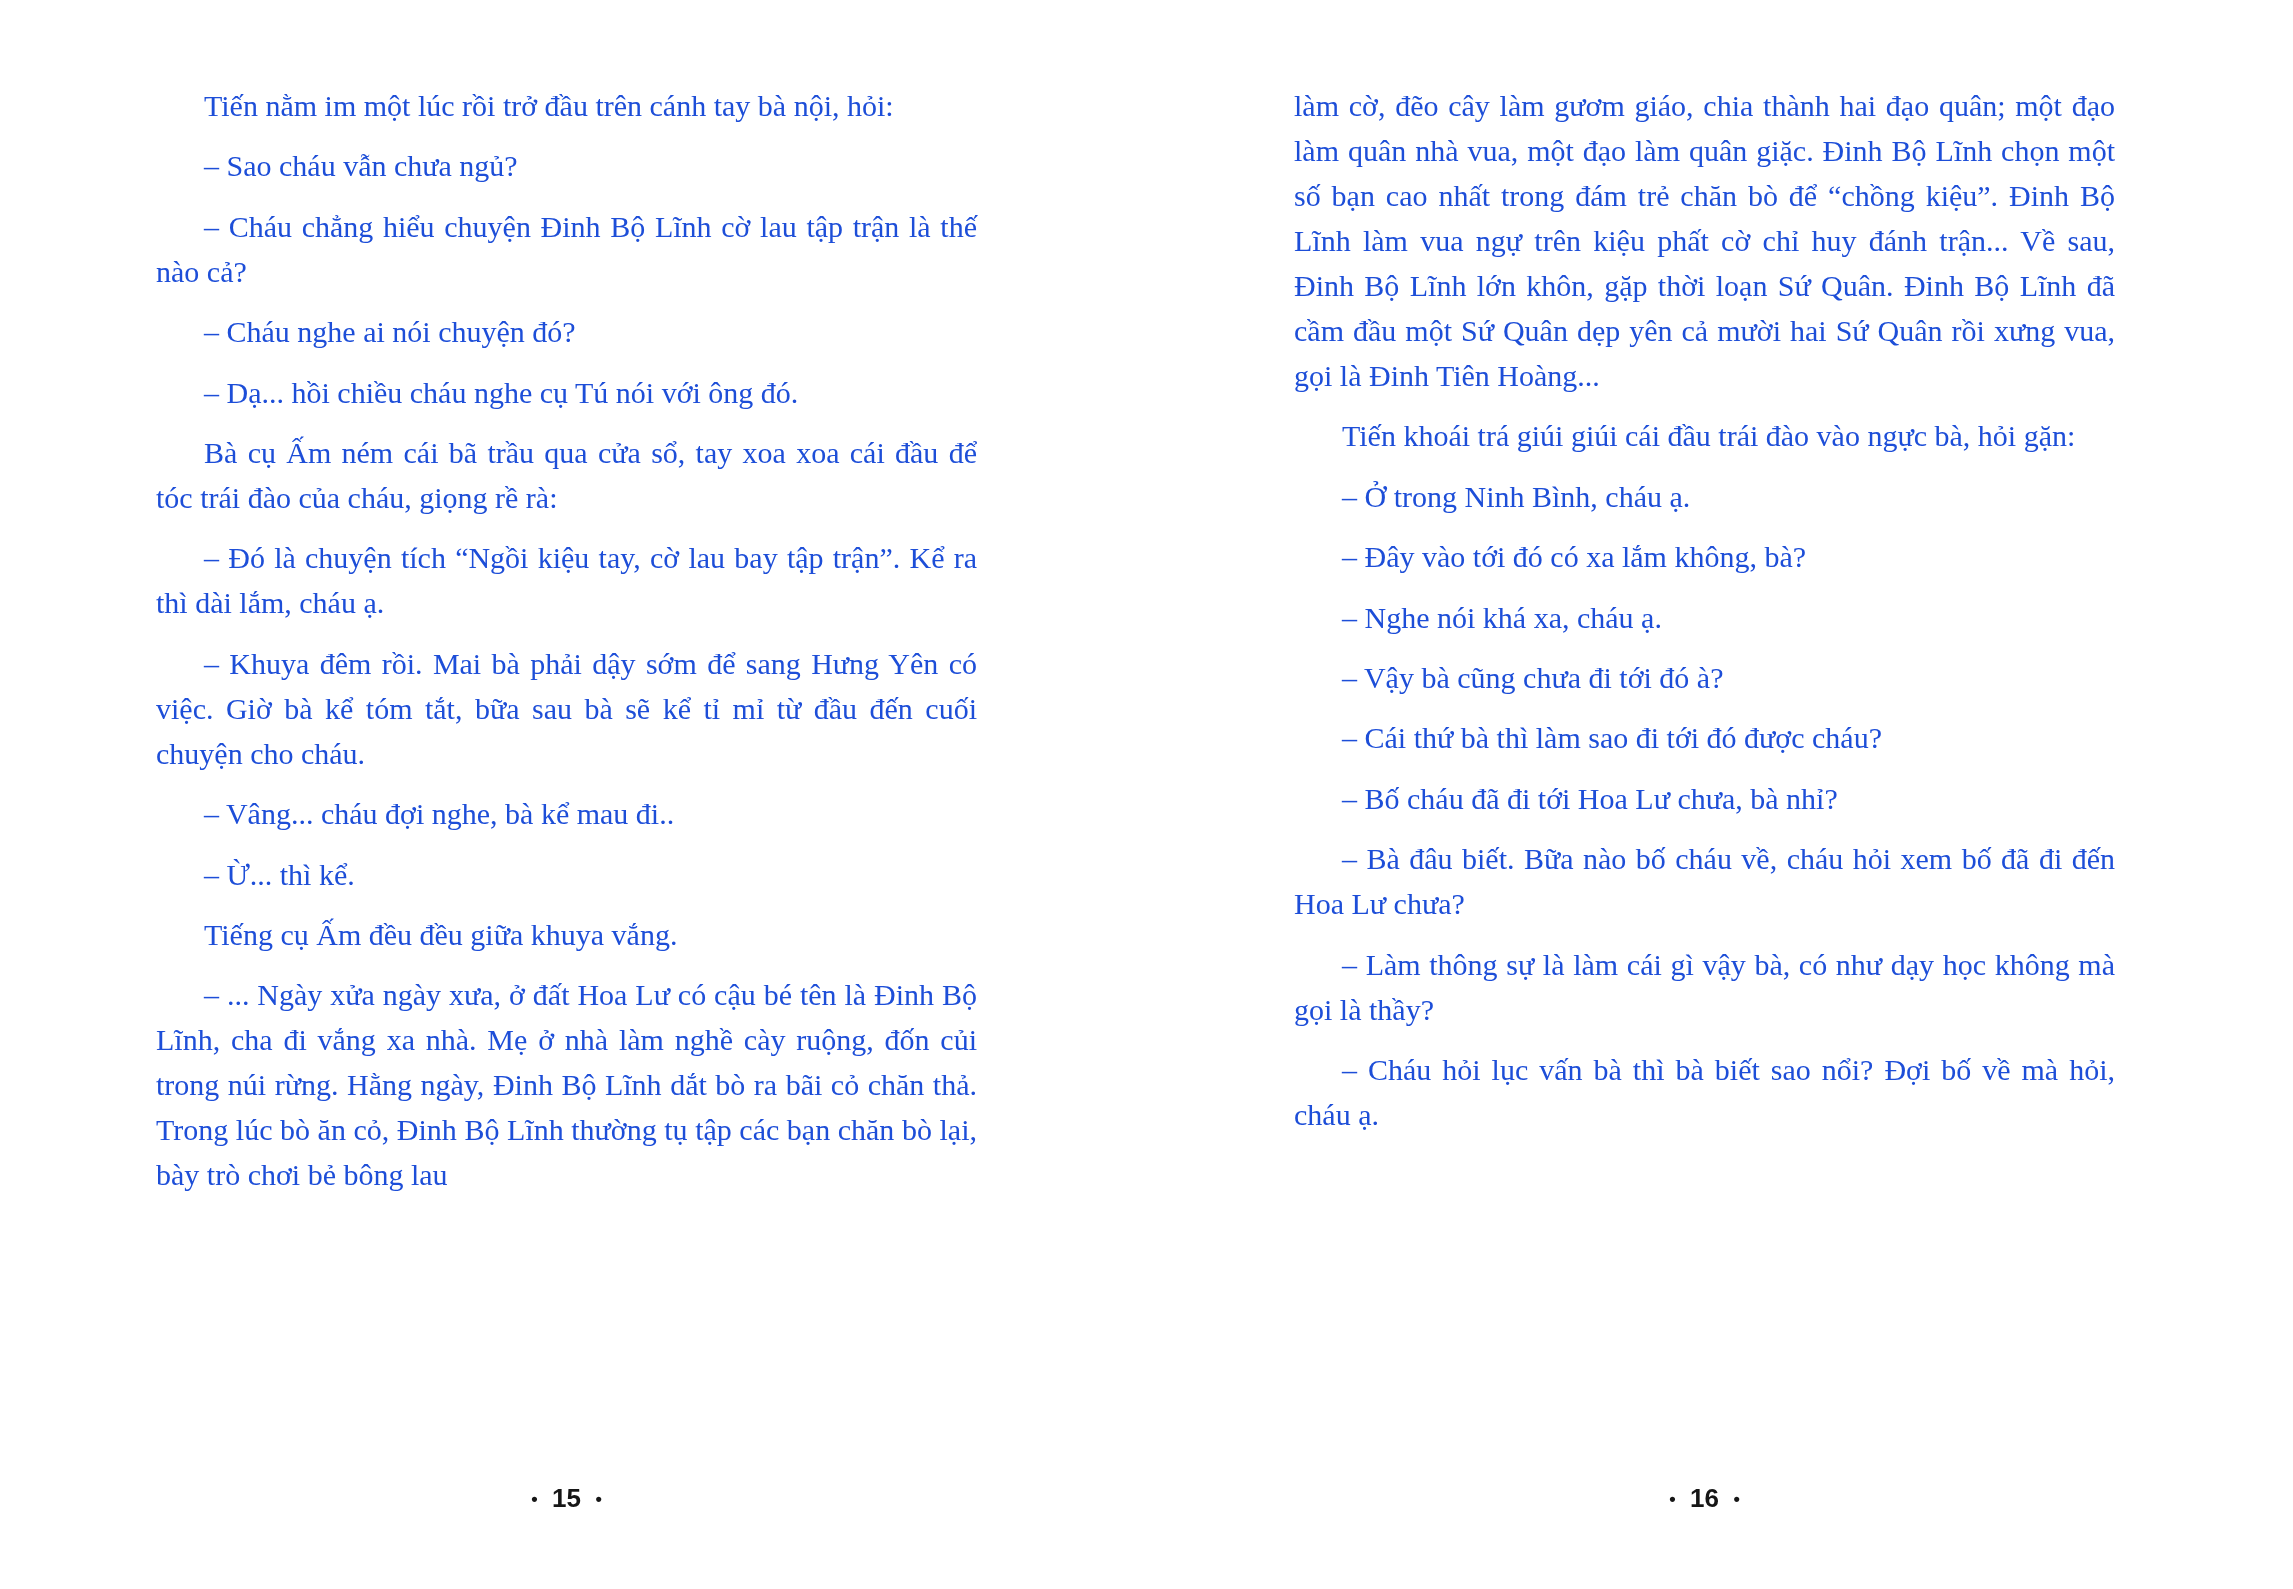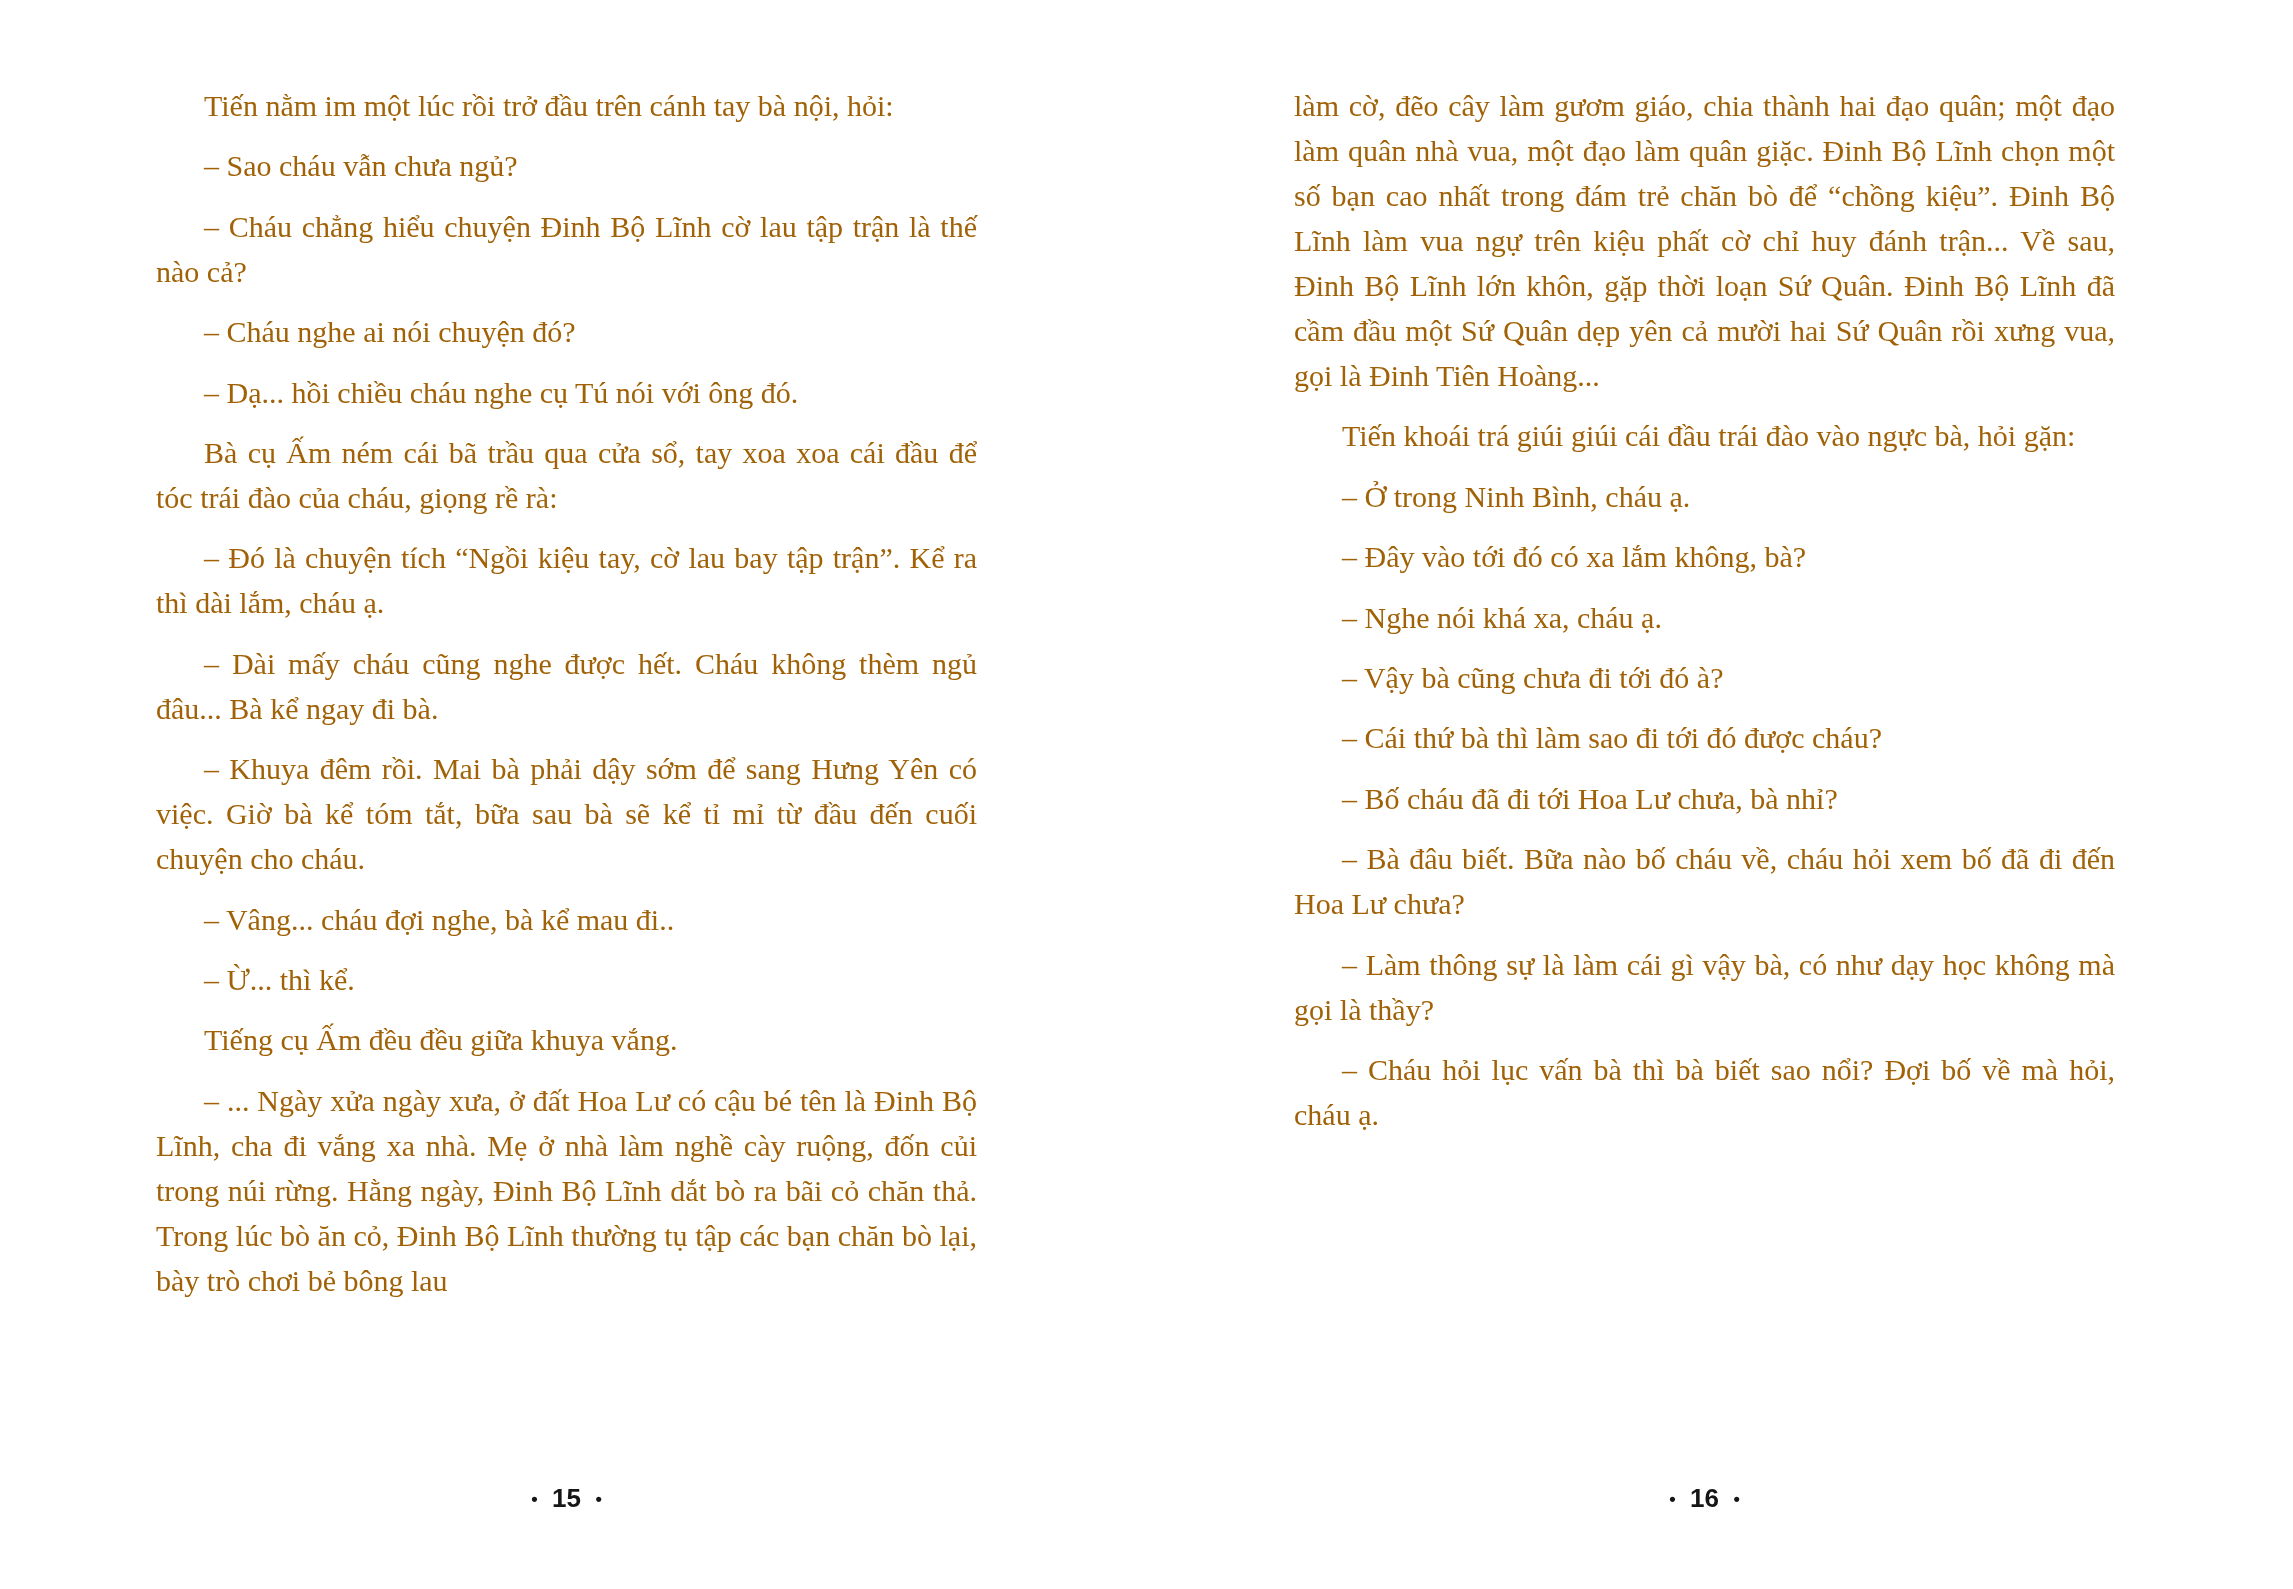--- a/index.html
+++ b/index.html
@@ -15,21 +15,21 @@
   }
   .spread {
     position: absolute;
     inset: 0;
     background: #ffffff;
   }
   .column {
     position: absolute;
     top: 83px;
     width: 821px;
-    color: #a16207;
+    color: #1d4ed8;
     font-family: "Liberation Serif", serif;
     font-size: 30px;
     line-height: 45px;
     text-align: justify;
   }
   .col-left  { left: 156px; }
   .col-right { left: 1294px; }
   .column p {
     margin: 0 0 15.4px 0;
     text-indent: 48px;
@@ -64,21 +64,20 @@
 <div class="spread">
 
   <div class="column col-left">
     <p>Tiến nằm im một lúc rồi trở đầu trên cánh tay bà nội, hỏi:</p>
     <p>– Sao cháu vẫn chưa ngủ?</p>
     <p>– Cháu chẳng hiểu chuyện Đinh Bộ Lĩnh cờ lau tập trận là thế nào cả?</p>
     <p>– Cháu nghe ai nói chuyện đó?</p>
     <p>– Dạ... hồi chiều cháu nghe cụ Tú nói với ông đó.</p>
     <p>Bà cụ Ấm ném cái bã trầu qua cửa sổ, tay xoa xoa cái đầu để tóc trái đào của cháu, giọng rề rà:</p>
     <p>– Đó là chuyện tích “Ngồi kiệu tay, cờ lau bay tập trận”. Kể ra thì dài lắm, cháu ạ.</p>
-    <p>– Dài mấy cháu cũng nghe được hết. Cháu không thèm ngủ đâu... Bà kể ngay đi bà.</p>
     <p>– Khuya đêm rồi. Mai bà phải dậy sớm để sang Hưng Yên có việc. Giờ bà kể tóm tắt, bữa sau bà sẽ kể tỉ mỉ từ đầu đến cuối chuyện cho cháu.</p>
     <p>– Vâng... cháu đợi nghe, bà kể mau đi..</p>
     <p>– Ừ... thì kể.</p>
     <p>Tiếng cụ Ấm đều đều giữa khuya vắng.</p>
     <p>– ... Ngày xửa ngày xưa, ở đất Hoa Lư có cậu bé tên là Đinh Bộ Lĩnh, cha đi vắng xa nhà. Mẹ ở nhà làm nghề cày ruộng, đốn củi trong núi rừng. Hằng ngày, Đinh Bộ Lĩnh dắt bò ra bãi cỏ chăn thả. Trong lúc bò ăn cỏ, Đinh Bộ Lĩnh thường tụ tập các bạn chăn bò lại, bày trò chơi bẻ bông lau</p>
   </div>
 
   <div class="column col-right">
     <p class="cont">làm cờ, đẽo cây làm gươm giáo, chia thành hai đạo quân; một đạo làm quân nhà vua, một đạo làm quân giặc. Đinh Bộ Lĩnh chọn một số bạn cao nhất trong đám trẻ chăn bò để “chồng kiệu”. Đinh Bộ Lĩnh làm vua ngự trên kiệu phất cờ chỉ huy đánh trận... Về sau, Đinh Bộ Lĩnh lớn khôn, gặp thời loạn Sứ Quân. Đinh Bộ Lĩnh đã cầm đầu một Sứ Quân dẹp yên cả mười hai Sứ Quân rồi xưng vua, gọi là Đinh Tiên Hoàng...</p>
     <p>Tiến khoái trá giúi giúi cái đầu trái đào vào ngực bà, hỏi gặn:</p>

